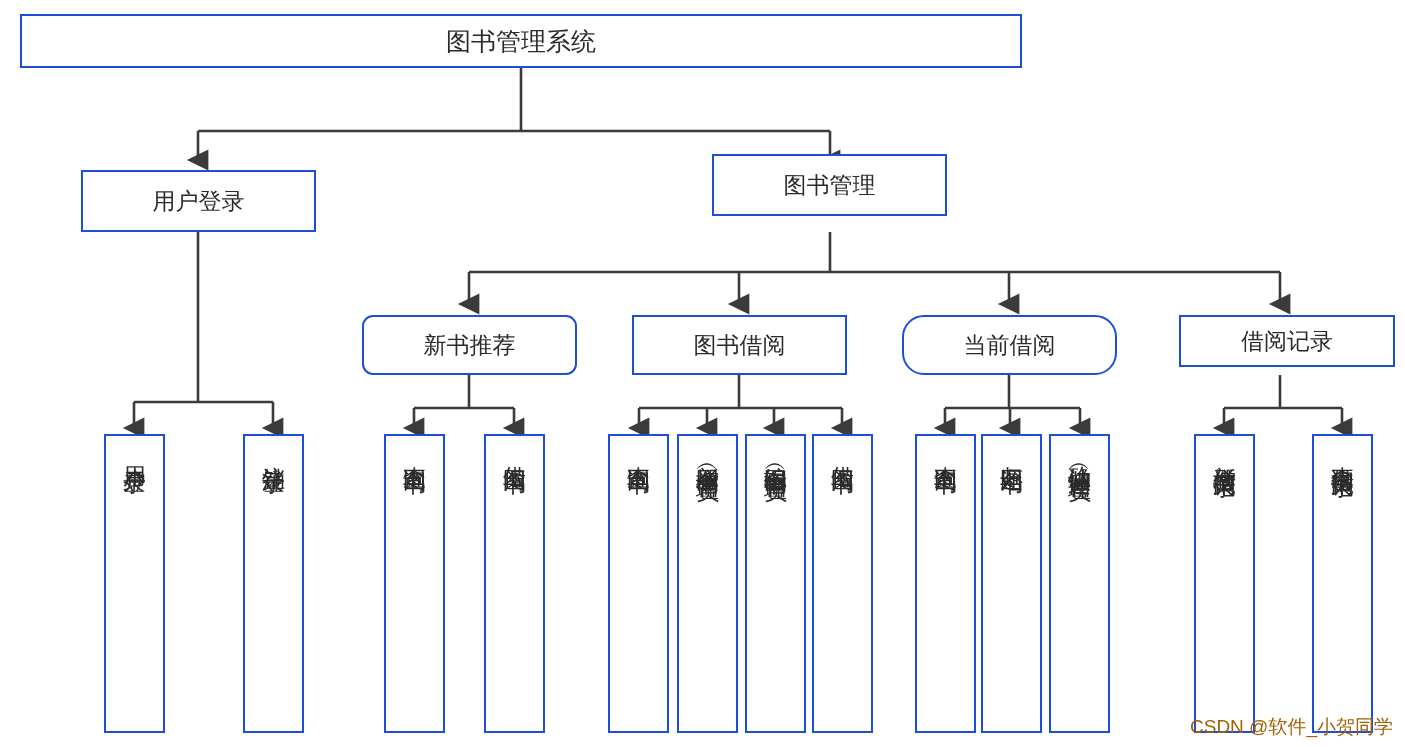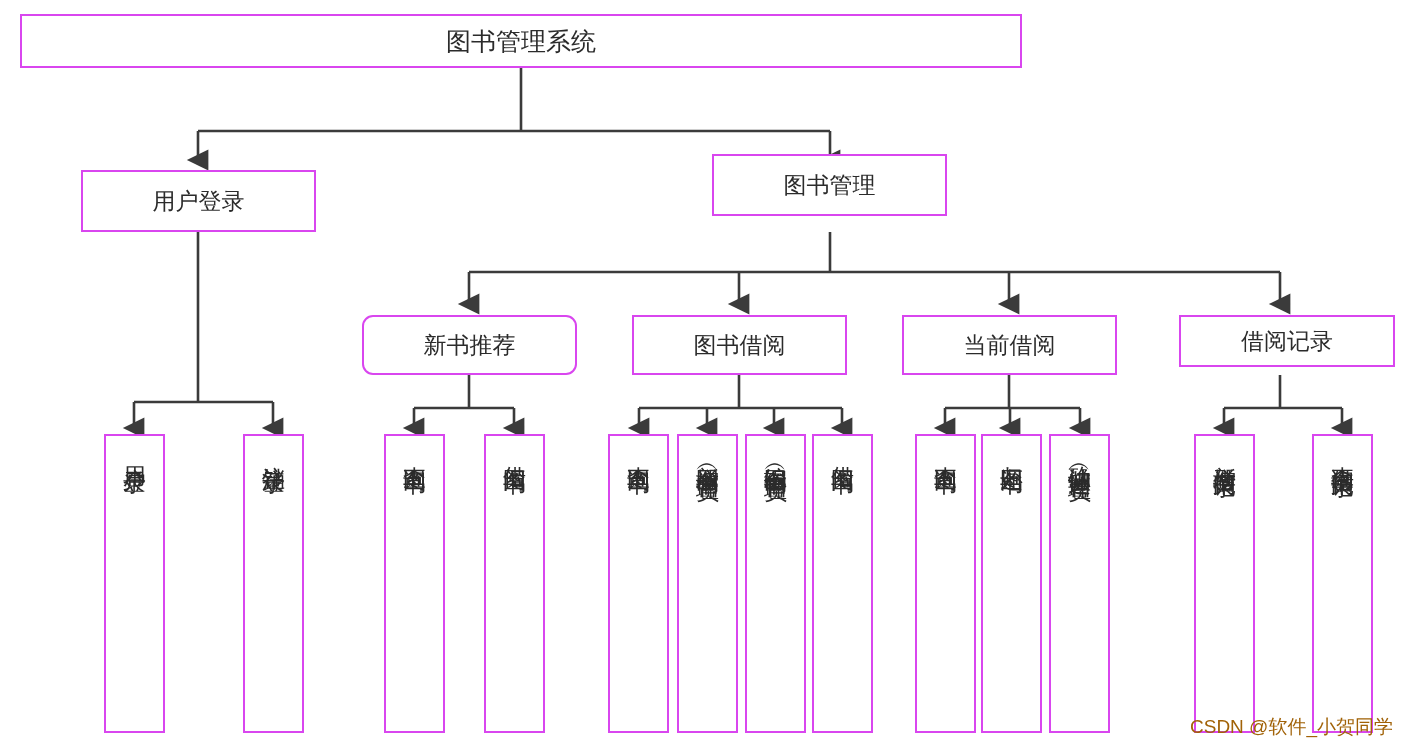--- a/index.html
+++ b/index.html
@@ -20,21 +20,21 @@
   #edges {
     position: absolute;
     left: 0;
     top: 0;
     width: 1405px;
     height: 747px;
   }
   .node {
     position: absolute;
     box-sizing: border-box;
-    border: 2px solid #d946ef;
+    border: 2px solid #1d4ed8;
     background: #ffffff;
     color: #2b2b2b;
     display: flex;
     align-items: center;
     justify-content: center;
     text-align: center;
     z-index: 2;
   }
   .node.root {
     font-size: 25px;
@@ -129,21 +129,21 @@
   <div class="node branch" style="left:712px; top:154px; width:235px; height:62px;">
     <span>图书管理</span>
   </div>
 
   <div class="node branch" style="left:362px; top:315px; width:215px; height:60px;border-radius:11px;">
     <span>新书推荐</span>
   </div>
   <div class="node branch" style="left:632px; top:315px; width:215px; height:60px;">
     <span>图书借阅</span>
   </div>
-  <div class="node branch" style="left:902px; top:315px; width:215px; height:60px;">
+  <div class="node branch" style="left:902px; top:315px; width:215px; height:60px;border-radius:22px;">
     <span>当前借阅</span>
   </div>
   <div class="node branch" style="left:1172px; top:315px; width:216px; height:52px;margin-left:7px;">
     <span>借阅记录</span>
   </div>
 
   <div class="node leaf" style="left:104px; top:434px; width:61px; height:299px;">
     <span class="vtext">用户登录</span>
   </div>
   <div class="node leaf" style="left:243px; top:434px; width:61px; height:299px;">

